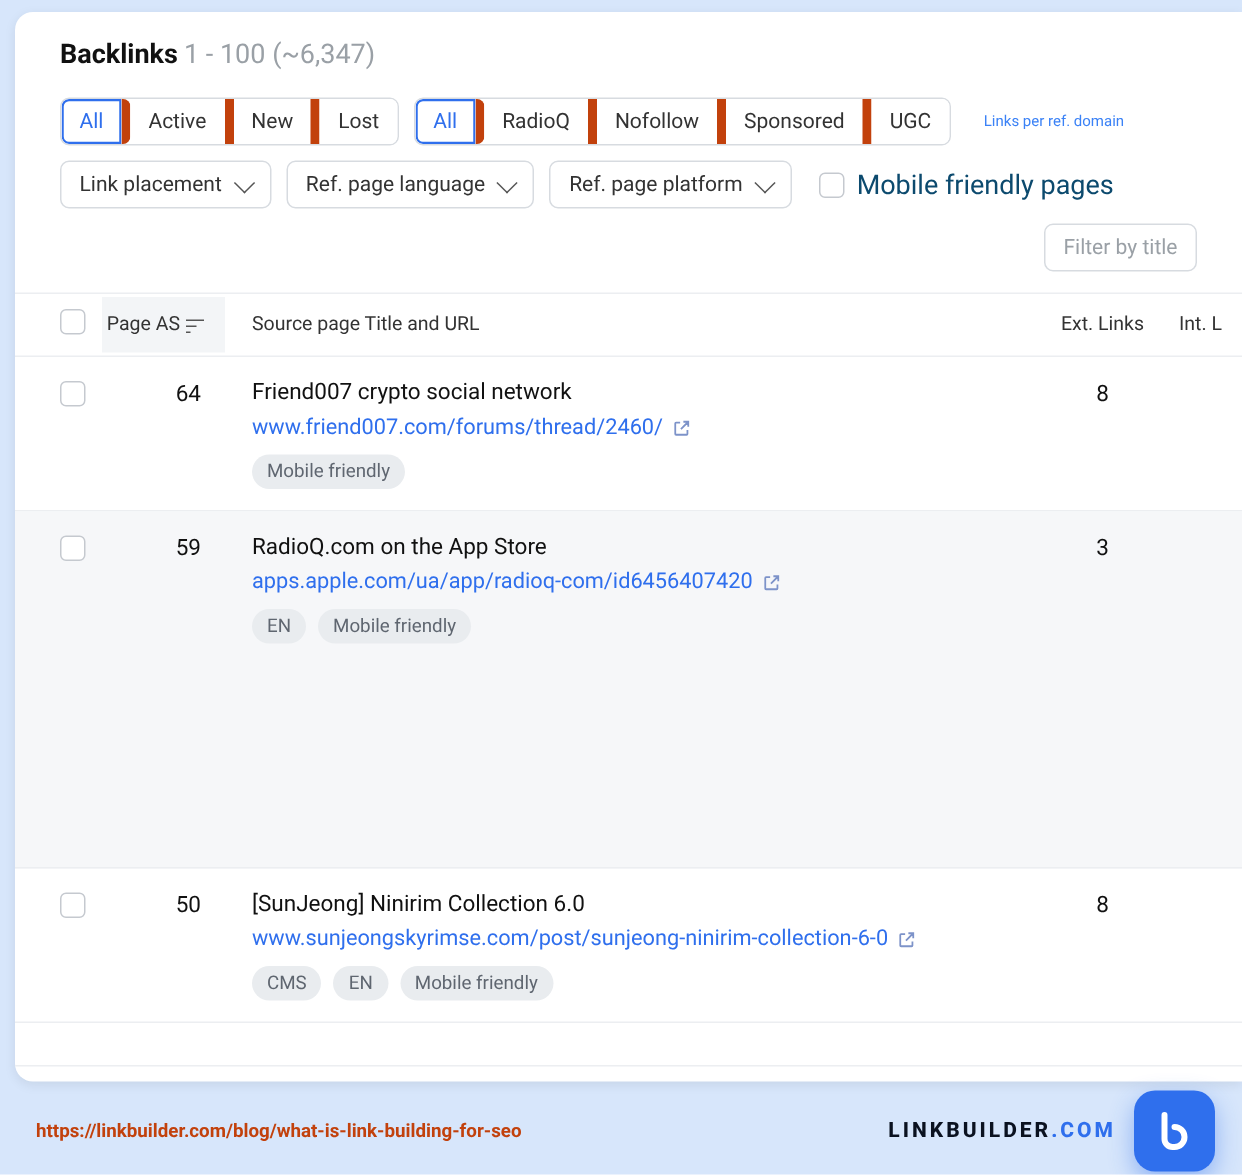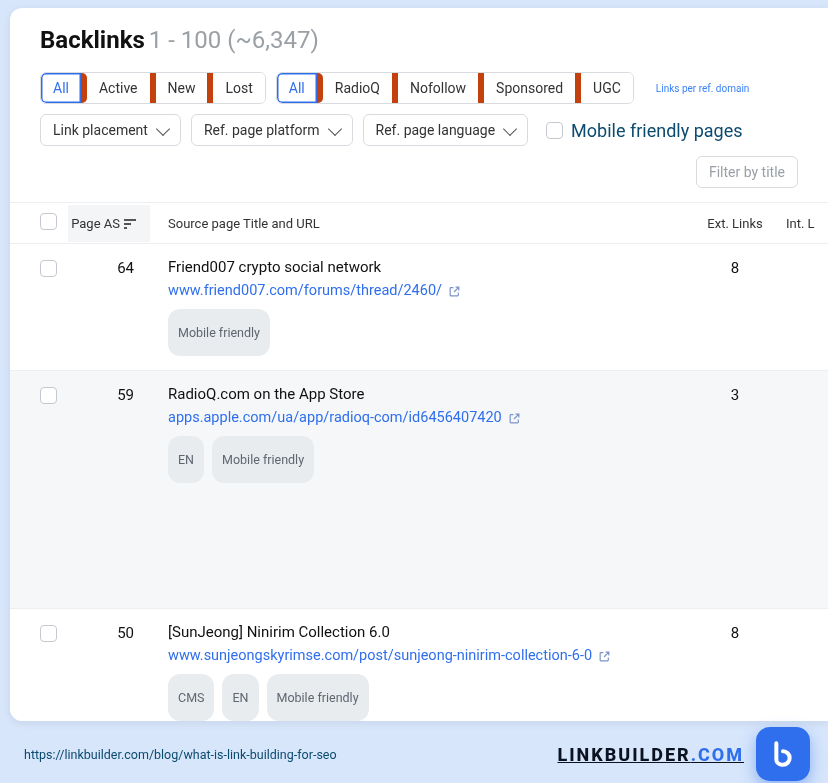--- a/index.html
+++ b/index.html
@@ -18,21 +18,21 @@
     right: 0;
     bottom: 62px;
     background: #fff;
     border-radius: 12px 0 0 12px;
     box-shadow: 0 2px 8px rgba(0,0,0,0.08);
     overflow: hidden;
   }
   .header {
     padding: 18px 30px 12px 30px;
   }
-  .title { font-size: 24px; color: #333; }
+  .title { font-size: 18px; color: #333; }
   .title b { font-weight: 700; color: #111; }
   .title .range { color: #9aa0a6; font-weight: 400; margin-left: 4px; }
 
   .filters {
     padding: 6px 30px 14px 30px;
     border-bottom: 1px solid #eceef1;
   }
   .row { display: flex; align-items: center; gap: 10px; flex-wrap: wrap; margin-bottom: 10px; }
   .row:last-child { margin-bottom: 0; align-items: center; }
 
@@ -123,36 +123,36 @@
     border-bottom: 1px solid #eceef1;
   }
   .trow.tall { min-height: 238px; background: #f6f7f9; }
   .trow .col-check { padding-top: 2px; }
   .trow .col-as { background: transparent; font-size: 15px; color: #111; padding-top: 1px; }
   .rtitle { font-size: 15px; color: #111; margin-bottom: 4px; }
   .rurl { font-size: 14.5px; color: #2f6fed; margin-bottom: 10px; display: inline-flex; align-items: center; gap: 6px; }
   .rurl .ext { width: 12px; height: 12px; position: relative; }
   .rurl .ext svg { display: block; }
   .tags { display: flex; gap: 8px; flex-wrap: wrap; }
-  .tag { background: #e9ecef; color: #5f6670; font-size: 12.5px; padding: 16px 10px; border-radius: 12px; }
+  .tag { background: #e9ecef; color: #5f6670; font-size: 12.5px; padding: 4px 10px; border-radius: 12px; }
   .trow .col-ext { font-size: 15px; color: #111; padding-top: 1px; }
 
   
   .footer {
     position: absolute;
     left: 0; right: 0; bottom: 0;
     height: 58px;
     display: flex;
     align-items: center;
     justify-content: space-between;
     padding: 0 18px 0 24px;
   }
-  .footer .src { font-size: 12.5px; color: #0c4a6e; }
+  .footer .src { font-size: 12.5px; color: #c2410c; font-weight: bold; }
   .brand { display: flex; align-items: center; gap: 12px; }
-  .brand .word { font-size: 18px; font-weight: 800; letter-spacing: 2px; color: #0b1220; text-decoration: underline; }
+  .brand .word { font-size: 14px; font-weight: 800; letter-spacing: 2px; color: #0b1220; }
   .brand .word .com { color: #2f6fed; }
   .brand .logo {
     width: 54px; height: 54px; background: #2f6fed; border-radius: 14px;
     display: flex; align-items: center; justify-content: center;
     box-shadow: 0 6px 16px rgba(47,111,237,0.45);
   }
   .brand .logo svg { width: 32px; height: 32px; }
 
   .cal-icon svg { display: block; }
 </style>
@@ -187,25 +187,25 @@
 
       <span class="sidelabel">Links per ref. domain</span>
     </div>
 
     <div class="row">
       <div class="dd">
         <span>Link placement</span>
         <span class="chev"></span>
       </div>
       <div class="dd">
+        <span>Ref. page language</span>
+        <span class="chev"></span>
+      </div>
+      <div class="dd">
         <span>Ref. page platform</span>
-        <span class="chev"></span>
-      </div>
-      <div class="dd">
-        <span>Ref. page language</span>
         <span class="chev"></span>
       </div>
 
       <label class="chklabel">
         <span class="chk"></span>
         <span>Mobile friendly pages</span>
       </label>
 
       <div class="filterinput" style="margin-left:auto;">Filter by title</div>
     </div>

